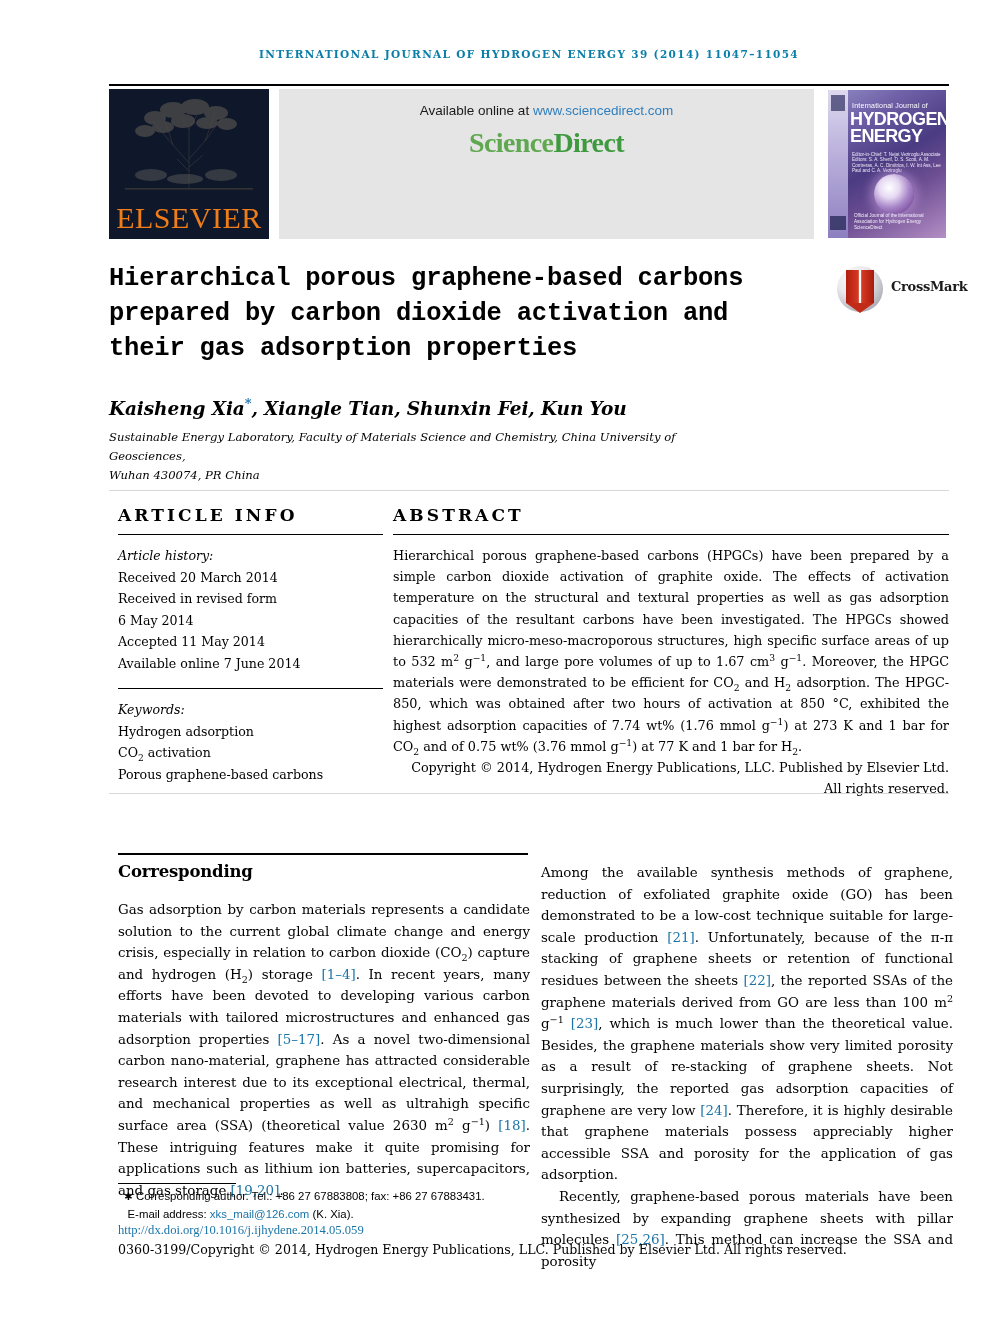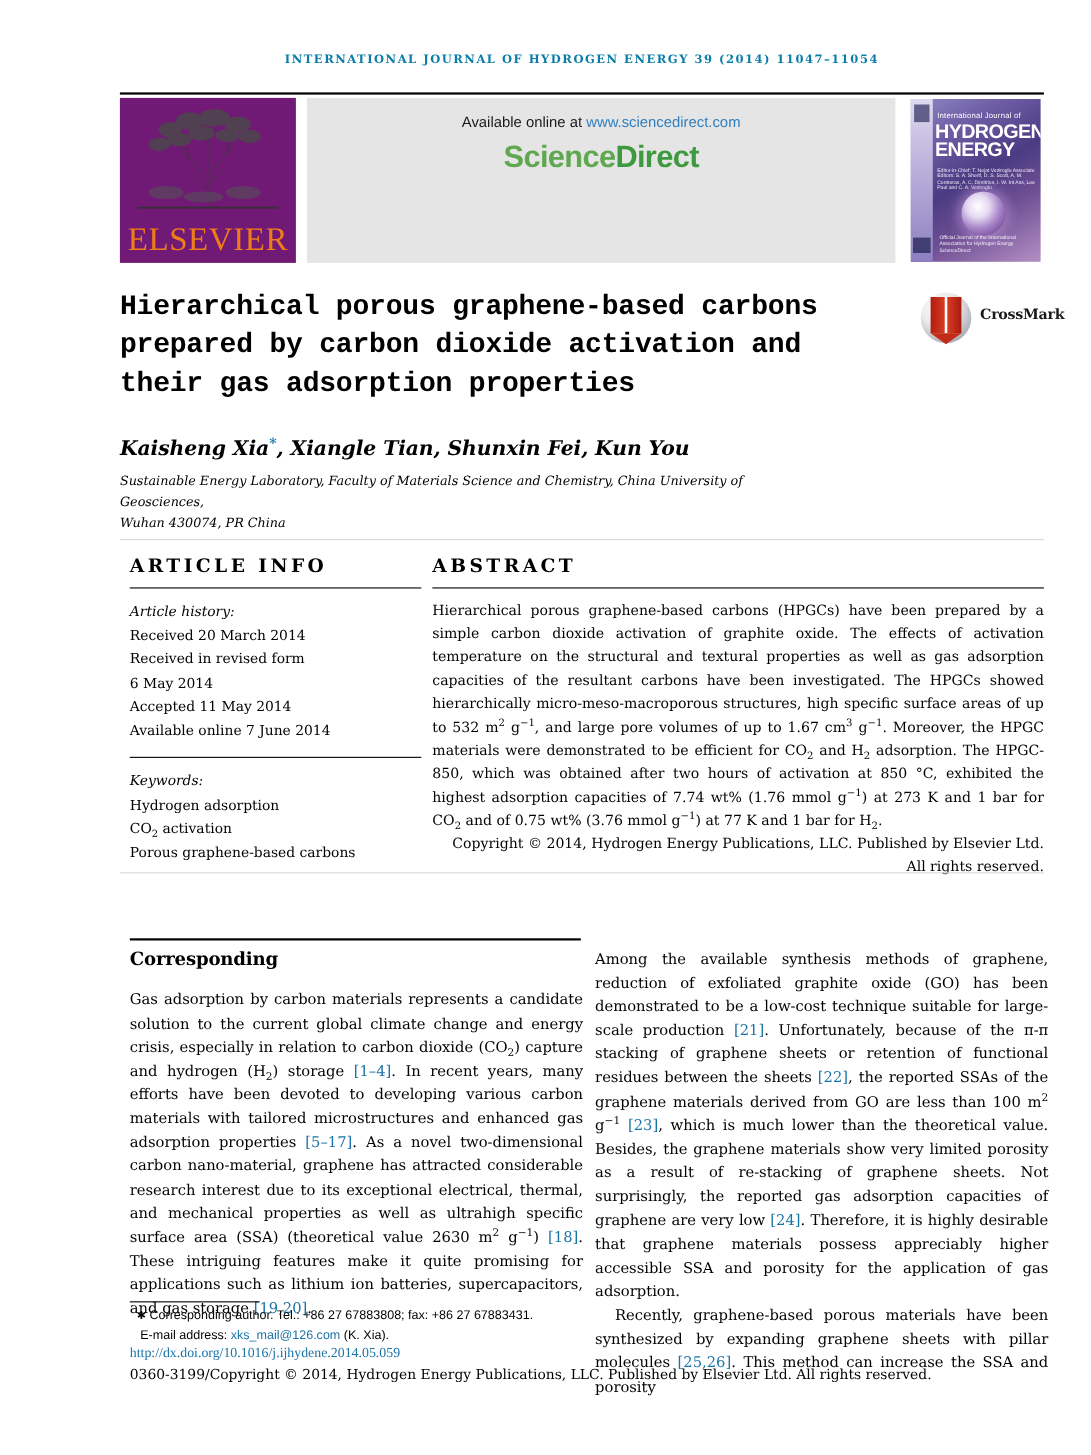--- a/index.html
+++ b/index.html
@@ -52,21 +52,21 @@
     left: 0; top: 3px;
     width: 840px;
     height: 150px;
     display: flex;
     align-items: stretch;
   }
   .elsevier-block {
     width: 160px;
     flex: 0 0 160px;
     position: relative;
-    background: #701a75;
+    background: #0f172a;
   }
   .tree {
     position: absolute;
     left: 6px;
     top: 4px;
     width: 148px;
     height: 104px;
   }
   .elsevier-word {
     position: absolute;
@@ -95,21 +95,21 @@
     font-family: "Liberation Sans", sans-serif;
     font-size: 13.5px;
     color: #1a1a1a;
   }
   .sd-avail a { color: #2f7fbf; text-decoration: none; }
   .sd-logo {
     position: absolute;
     top: 38px;
     left: 0; right: 0;
     text-align: center;
-    font-family: Liberation Sans, sans-serif;
+    font-family: Liberation Serif, serif;
     font-weight: bold;
     font-size: 28px;
     letter-spacing: -0.6px;
   }
   .sd-logo .g1 { color: #5fa850; }
   .sd-logo .g2 { color: #3f9a3f; }
   .sd-home {
     position: absolute;
     bottom: 16px;
     left: 0; right: 0;

